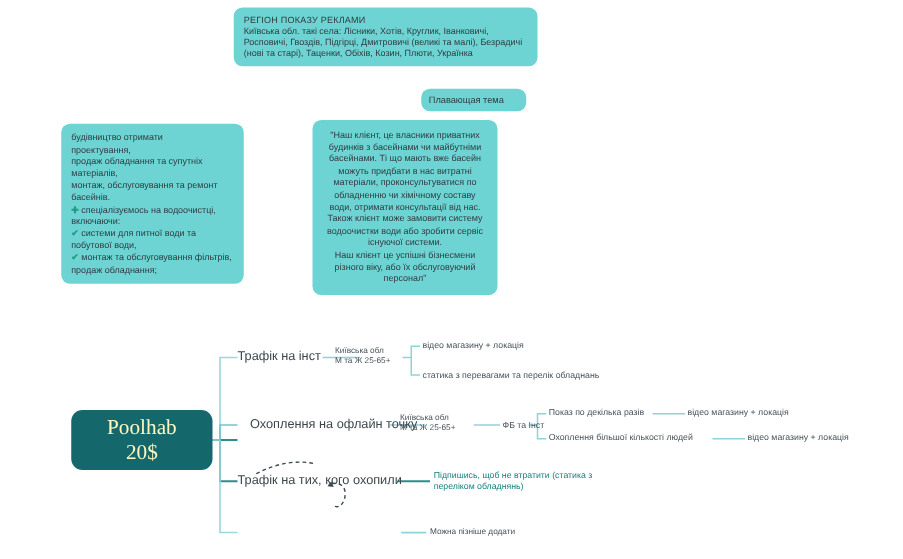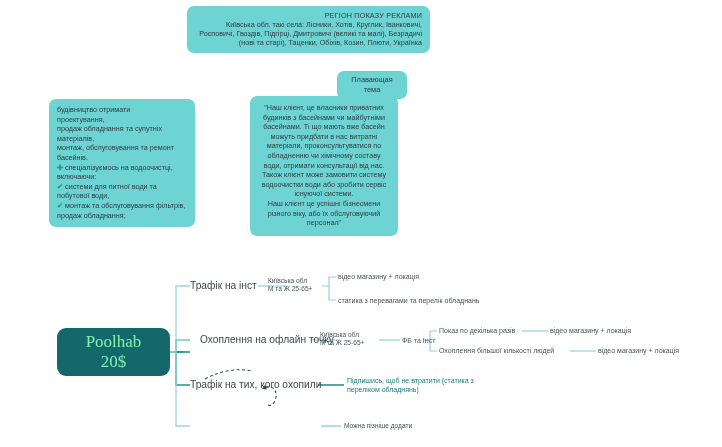--- a/index.html
+++ b/index.html
@@ -17,21 +17,21 @@
   }
 
   
   .note {
     position: absolute;
     background: #6ed3d3;
     border-radius: 7px;
     color: #2f3c42;
     box-sizing: border-box;
   }
-  .note-center { text-align: right; }
+  .note-center { text-align: left; }
   .note-left   { text-align: left; }
 
   #note-region {
     left: 187px; top: 6px; width: 243px;
     padding: 5px 8px 6px 8px;
     font-size: 7.2px;
     line-height: 9.1px;
   }
   #note-region .title { letter-spacing: 0.2px; }
 
@@ -40,24 +40,24 @@
     padding: 6px 7px 7px 8px;
     font-size: 7.2px;
     line-height: 9.6px;
   }
   #note-services .sym {
     color: #1f9b86;
     font-weight: bold;
   }
 
   #note-floating-label {
-    left: 337px; top: 71px; width: 70px;
+    left: 337px; top: 71px; width: 84px;
     padding: 4px 6px;
     font-size: 7.4px;
-    text-align: center;
+    text-align: left;
     line-height: 10px;
   }
 
   #note-quote {
     left: 250px; top: 96px; width: 148px;
     padding: 7px 9px 8px 9px;
     font-size: 7.2px;
     line-height: 9.6px;
     text-align: center;
   }
@@ -65,21 +65,21 @@
   
   #map { position: absolute; left: 0; top: 255px; width: 722px; height: 192px; }
   #wires { position: absolute; left: 0; top: 0; width: 722px; height: 192px; }
 
   .root {
     position: absolute;
     left: 57px; top: 73px;
     width: 113px; height: 48px;
     background: #14686b;
     border-radius: 9px;
-    color: #86efac;
+    color: #fef9c3;
     font-family: "Liberation Serif", serif;
     font-size: 17px;
     line-height: 20px;
     display: flex;
     flex-direction: column;
     align-items: center;
     justify-content: center;
     text-align: left;
   }
 

